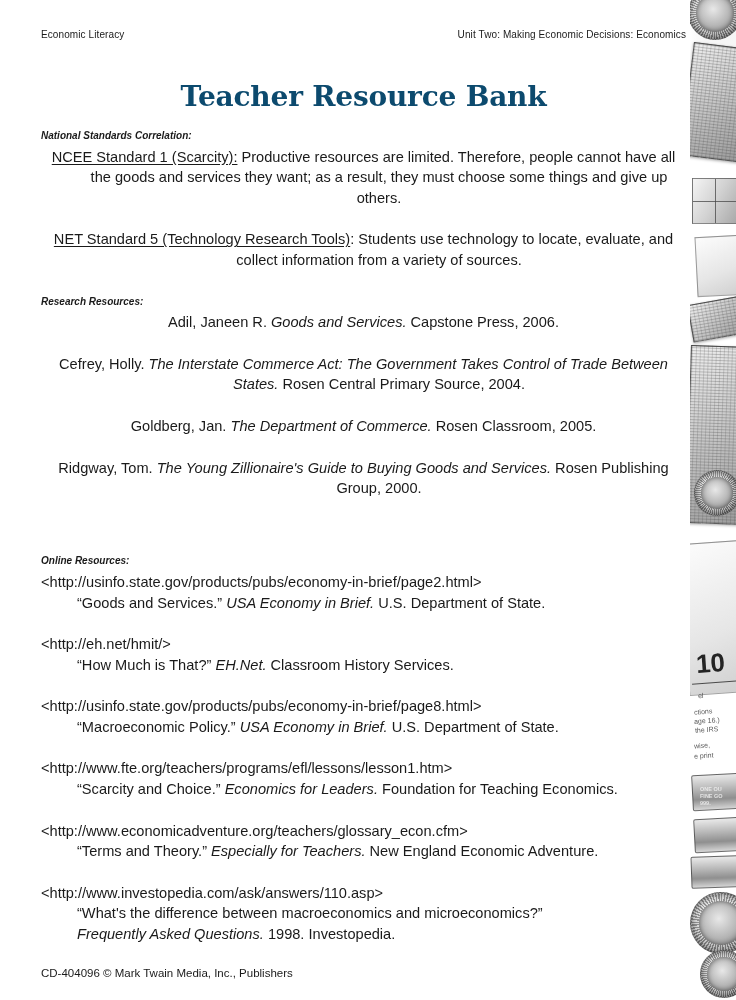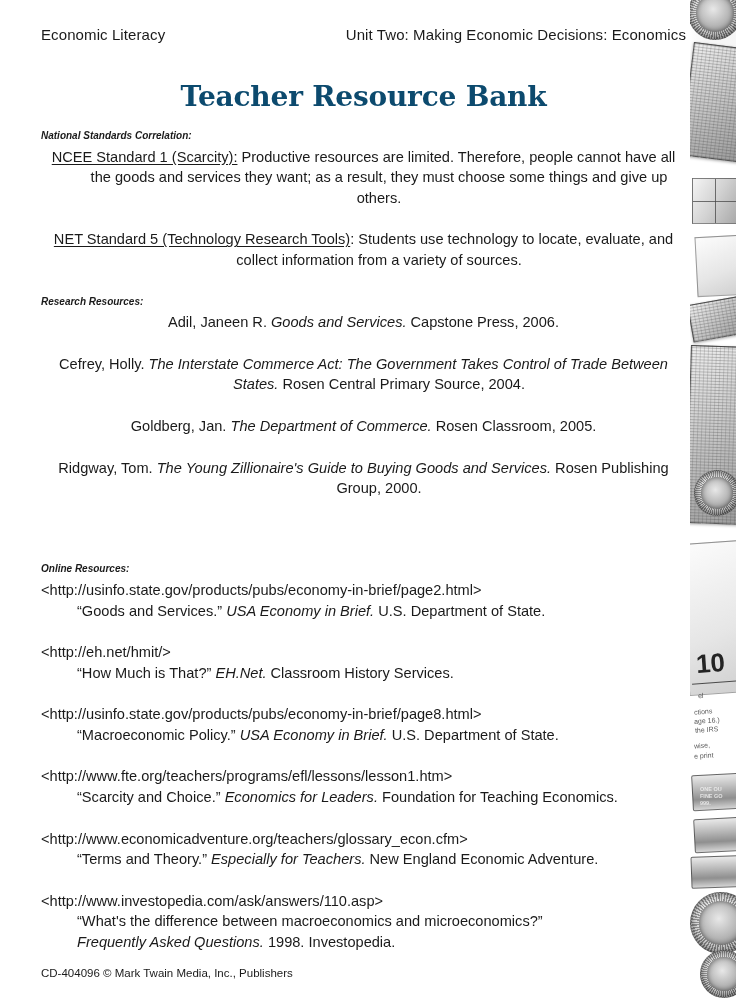--- a/index.html
+++ b/index.html
@@ -113,21 +113,21 @@
     top: 0;
     width: 645px;
     height: 1000px;
   }
 
   .running-head {
     position: absolute;
     top: 28px;
     left: 0;
     width: 645px;
-    font-size: 15px;
+    font-size: 10px;
     line-height: 14px;
     display: flex;
     justify-content: space-between;
     letter-spacing: .1px;
   }
   .running-head span { white-space: nowrap; }
 
   h1.page-title {
     position: absolute;
     top: 80px;
@@ -166,21 +166,21 @@
   }
   .gap-sm { height: 20.6px; }
   .gap-md { height: 21px; }
   .gap-lg { height: 28px; }
 
   .u { text-decoration: underline; text-underline-offset: 1.5px; }
   .i { font-style: italic; }
   .url { white-space: nowrap; }
   .cite { padding-left: 36px; }
 
-  #online-head { margin-top: 12px; }
+  #online-head { margin-top: 4px; }
 
   .footer {
     position: absolute;
     left: 0;
     bottom: 34px;
     width: 645px;
     font-size: 11.5px;
     line-height: 14px;
   }
   .footer .copy { position: absolute; left: 0; top: 0; white-space: nowrap; }

